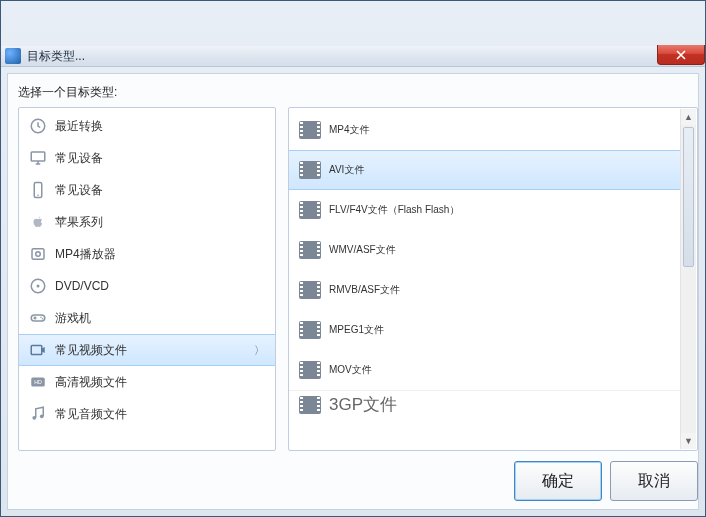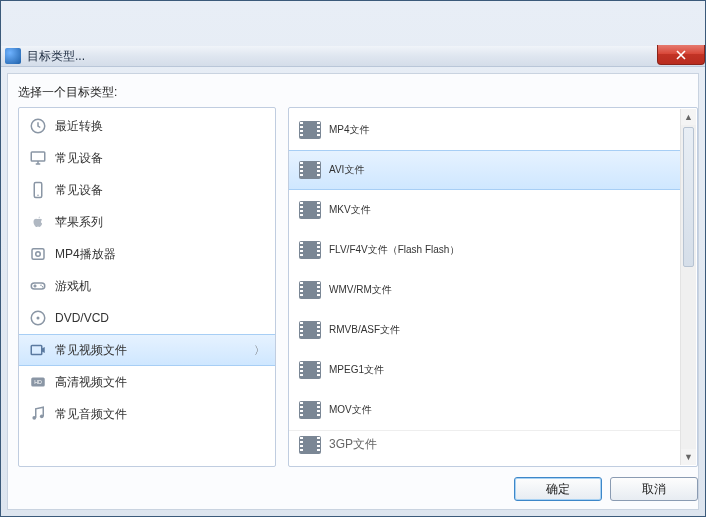--- a/index.html
+++ b/index.html
@@ -132,30 +132,30 @@
   height: 16px; display:flex; align-items:center; justify-content:center;
   color:#666; font-size:9px; cursor:pointer; background:#f4f4f4;
 }
 .scroll-thumb {
   position:absolute; left:2px; right:2px; top:18px; height:140px;
   background: linear-gradient(180deg,#e8eef5,#d5dee9);
   border:1px solid #b7c3d2; border-radius:2px; cursor:pointer;
 }
 .peek-item {
   display:flex; align-items:center; height:28px; padding:0 10px; gap:8px;
-  color:#666; border-top:1px solid #eee; font-size:12px;
+  color:#666; border-top:1px solid #eee; font-size:17px;
 }
 .buttons {
   display: flex; justify-content: flex-end; gap: 8px; margin-top: 10px;
 }
 .btn {
-  width: 88px; height: 24px;
+  width: 88px; height: 40px;
   background: linear-gradient(180deg,#fdfdfd,#e7ecf2);
   border: 1px solid #8a9bb2; border-radius: 3px;
-  font-size: 12px; color: #222; cursor: pointer;
+  font-size: 16px; color: #222; cursor: pointer;
   display:flex; align-items:center; justify-content:center;
 }
 .btn.primary {
   border-color: #3d87c9;
   box-shadow: 0 0 0 1px #a7d1f3 inset;
 }
 .fmt-scroll { overflow:hidden; }
 .fmt-list { padding-right: 17px; }
 </style>
 </head>
@@ -226,39 +226,39 @@
                   <rect x="4" y="5" width="16" height="14" rx="2" fill="none" stroke="#8a96a5" stroke-width="2"></rect>
                   <circle cx="12" cy="12" r="3" fill="none" stroke="#8a96a5" stroke-width="2"></circle>
                 </svg>
             </span>
             <span>MP4播放器</span>
           </li>
 
           <li class="cat-item">
             <span class="icon">
               <svg viewBox="0 0 24 24">
+                  <circle cx="12" cy="12" r="9" fill="none" stroke="#8a96a5" stroke-width="2"></circle>
+                  <circle cx="12" cy="12" r="2" fill="#8a96a5"></circle>
+                </svg>
+            </span>
+            <span>DVD/VCD</span>
+          </li>
+
+          <li class="cat-item">
+            <span class="icon">
+              <svg viewBox="0 0 24 24">
                   <rect x="3" y="8" width="18" height="8" rx="4" fill="none" stroke="#8a96a5" stroke-width="2"></rect>
                   <path d="M8 10v4M6 12h4" stroke="#8a96a5" stroke-width="2"></path>
                   <circle cx="16" cy="11" r="1" fill="#8a96a5"></circle>
                   <circle cx="18" cy="13" r="1" fill="#8a96a5"></circle>
                 </svg>
             </span>
             <span>游戏机</span>
           </li>
 
-          <li class="cat-item">
-            <span class="icon">
-              <svg viewBox="0 0 24 24">
-                  <circle cx="12" cy="12" r="9" fill="none" stroke="#8a96a5" stroke-width="2"></circle>
-                  <circle cx="12" cy="12" r="2" fill="#8a96a5"></circle>
-                </svg>
-            </span>
-            <span>DVD/VCD</span>
-          </li>
-
           <li class="cat-item selected">
             <span class="icon">
               <svg viewBox="0 0 24 24">
                   <rect x="3" y="6" width="14" height="12" rx="1" fill="none" stroke="#5b7aa0" stroke-width="2"></rect>
                   <path d="M17 10l4-2v8l-4-2z" fill="#5b7aa0"></path>
                 </svg>
             </span>
             <span>常见视频文件</span>
             <span class="chev">〉</span>
           </li>
@@ -293,29 +293,25 @@
           <li class="fmt-item">
             <span class="film-icon"></span>
             <span>MP4文件</span>
           </li>
           <li class="fmt-item selected">
             <span class="film-icon"></span>
             <span>AVI文件</span>
           </li>
           <li class="fmt-item">
             <span class="film-icon"></span>
-            <span>MKV文件</span>
-          </li>
-          <li class="fmt-item">
-            <span class="film-icon"></span>
             <span>FLV/F4V文件（Flash Flash）</span>
           </li>
           <li class="fmt-item">
             <span class="film-icon"></span>
-            <span>WMV/RM文件</span>
+            <span>WMV/ASF文件</span>
           </li>
           <li class="fmt-item">
             <span class="film-icon"></span>
             <span>RMVB/ASF文件</span>
           </li>
           <li class="fmt-item">
             <span class="film-icon"></span>
             <span>MPEG1文件</span>
           </li>
           <li class="fmt-item">

